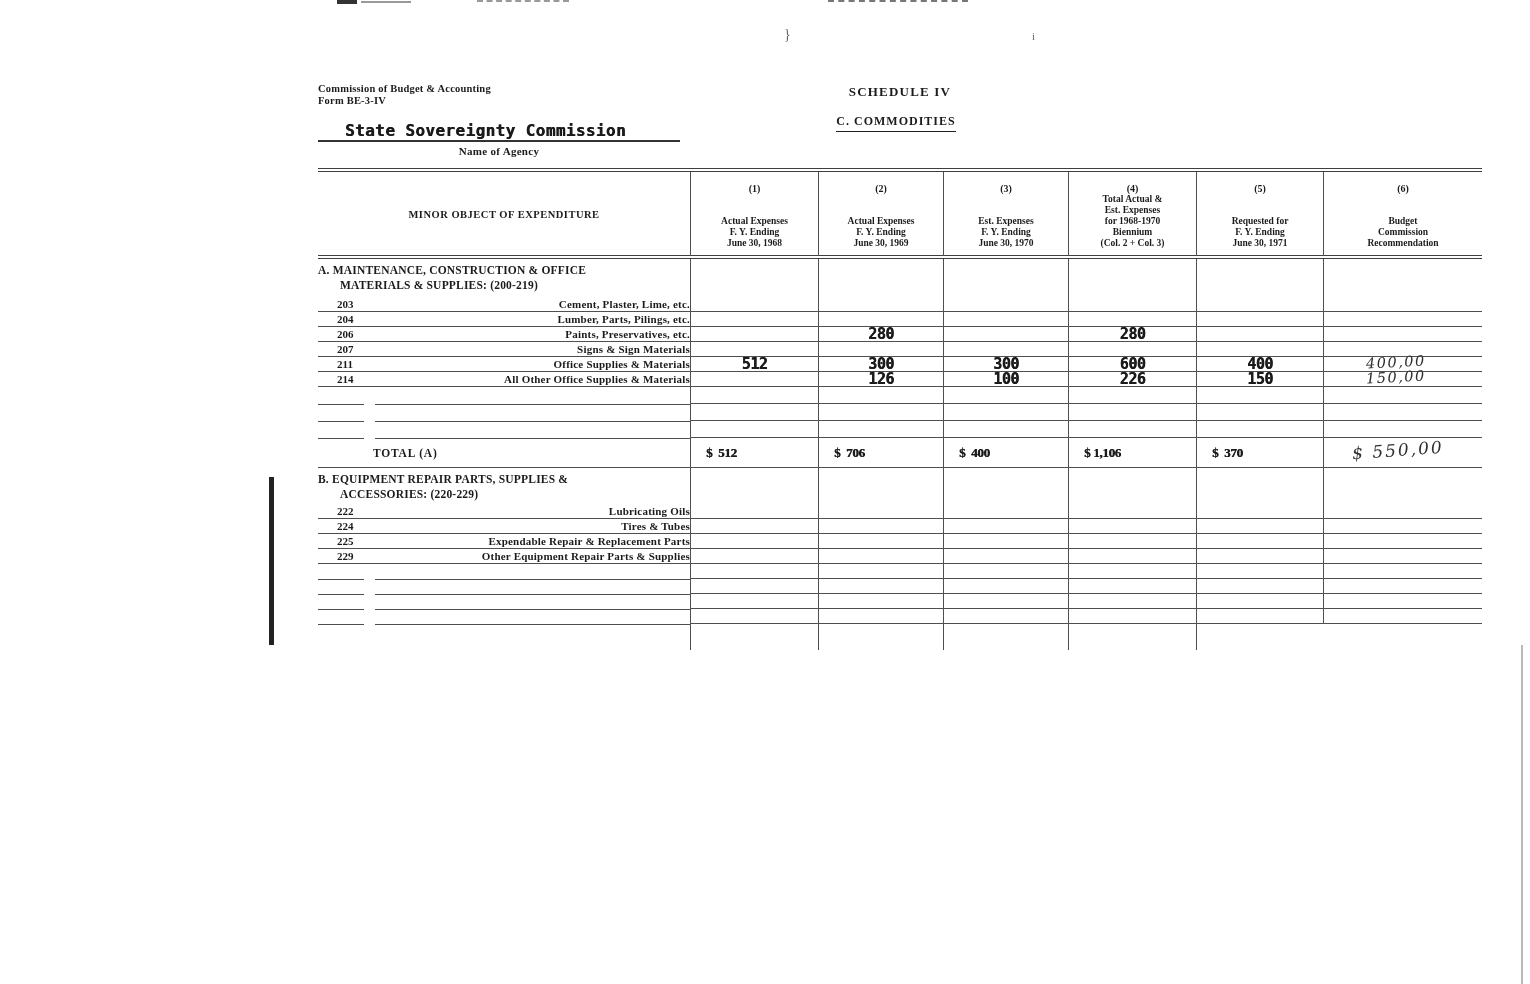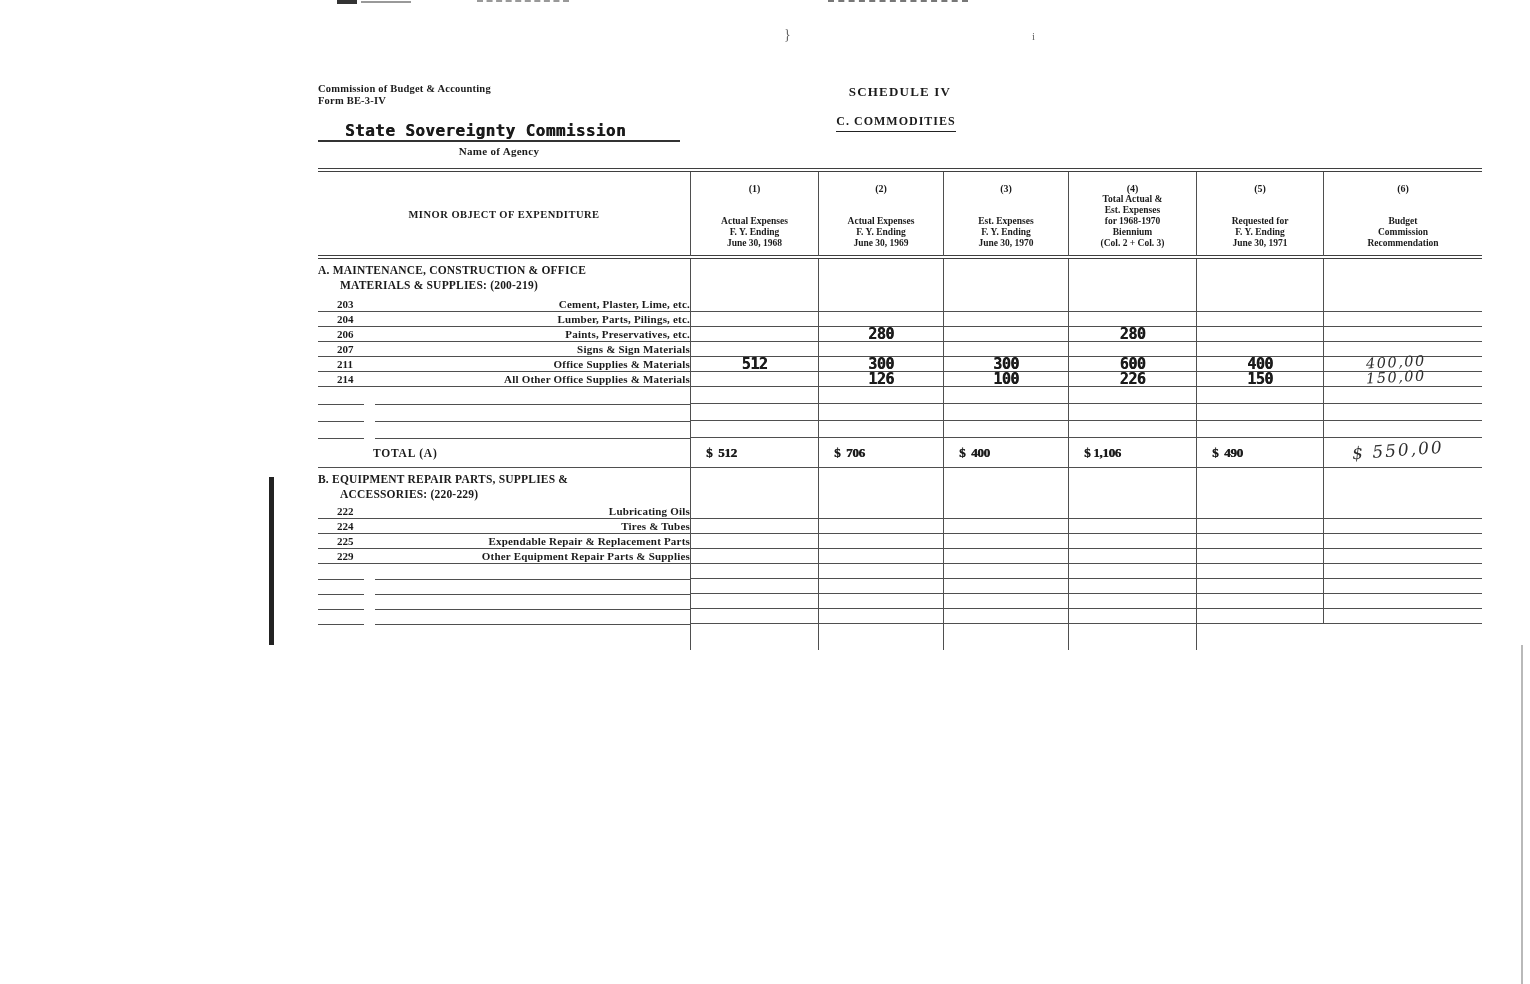--- a/index.html
+++ b/index.html
@@ -293,21 +293,21 @@
         <div class="num"></div>
         <div class="num"></div>
     </div>
 
     <div class="r totalA line">
       <div class="tlab">TOTAL  (A)</div>
       <div class="tval">$  512</div>
       <div class="tval">$  706</div>
       <div class="tval">$  400</div>
       <div class="tval">$ 1,106</div>
-      <div class="tval">$  490</div>
+      <div class="tval">$  370</div>
       <div class="num handcell">
           <span class="hand hand-big">$ 550,00</span>
         </div>
     </div>
 
     <div class="r sB">
       <div class="sect-cell">
         <div>B. EQUIPMENT REPAIR PARTS, SUPPLIES &amp;</div>
         <div class="sect-l2">ACCESSORIES:  (220-229)</div>
       </div>

